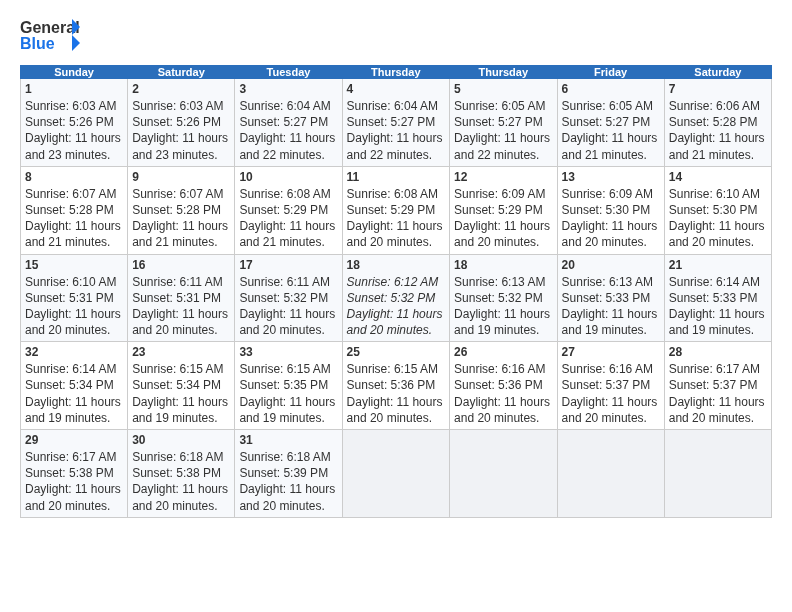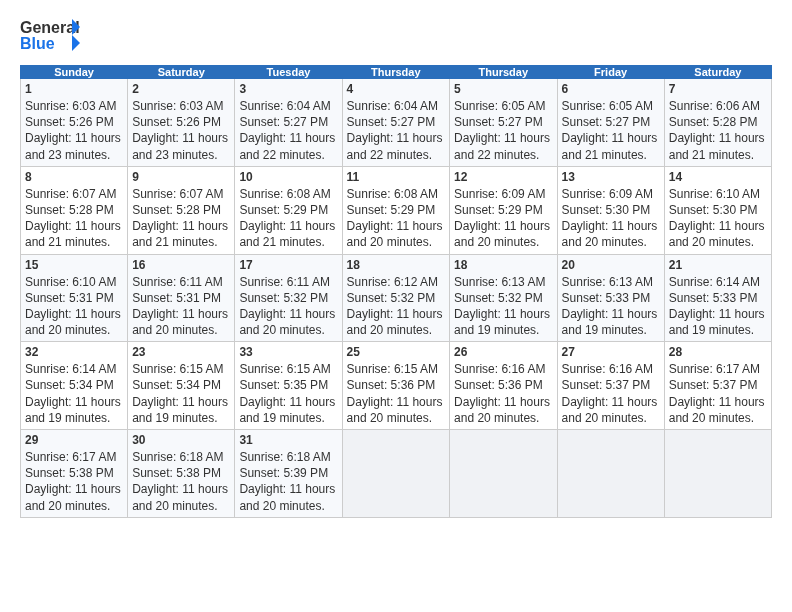--- a/index.html
+++ b/index.html
@@ -232,21 +232,21 @@
           </td>
           <td>
             <span class="day-num">17</span>
             <div class="day-info" style="white-space: pre-line;">Sunrise: 6:11 AM
 Sunset: 5:32 PM
 Daylight: 11 hours
 and 20 minutes.</div>
           </td>
           <td>
             <span class="day-num">18</span>
-            <div class="day-info" style="white-space: pre-line;">Sunrise: 6:12 AM
+            <div class="day-info" style="white-space: pre-line; font-style: italic;">Sunrise: 6:12 AM
 Sunset: 5:32 PM
 Daylight: 11 hours
 and 20 minutes.</div>
           </td>
           <td>
             <span class="day-num">18</span>
             <div class="day-info" style="white-space: pre-line;">Sunrise: 6:13 AM
 Sunset: 5:32 PM
 Daylight: 11 hours
 and 19 minutes.</div>

